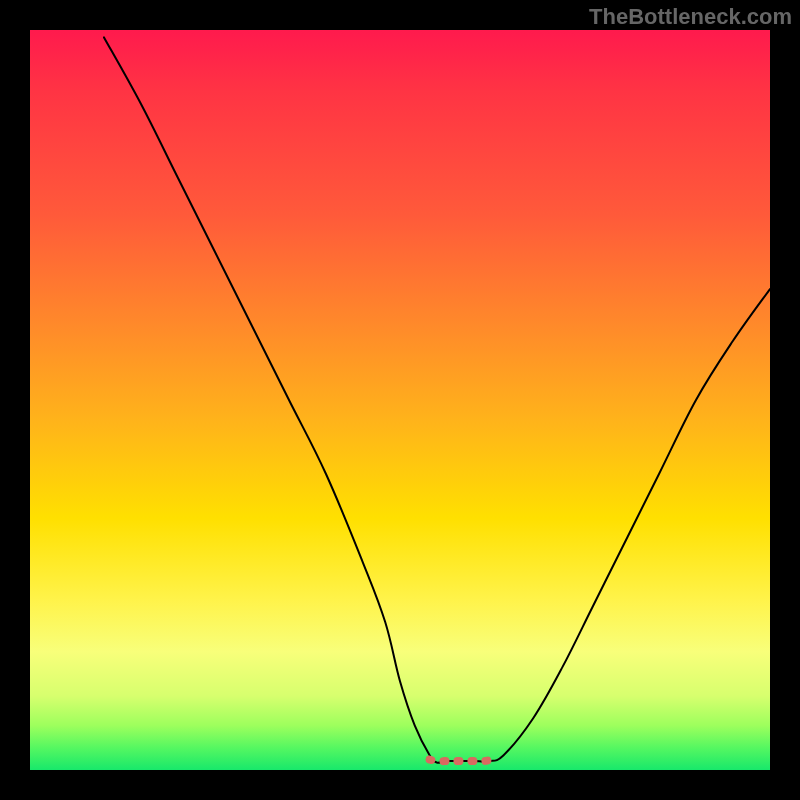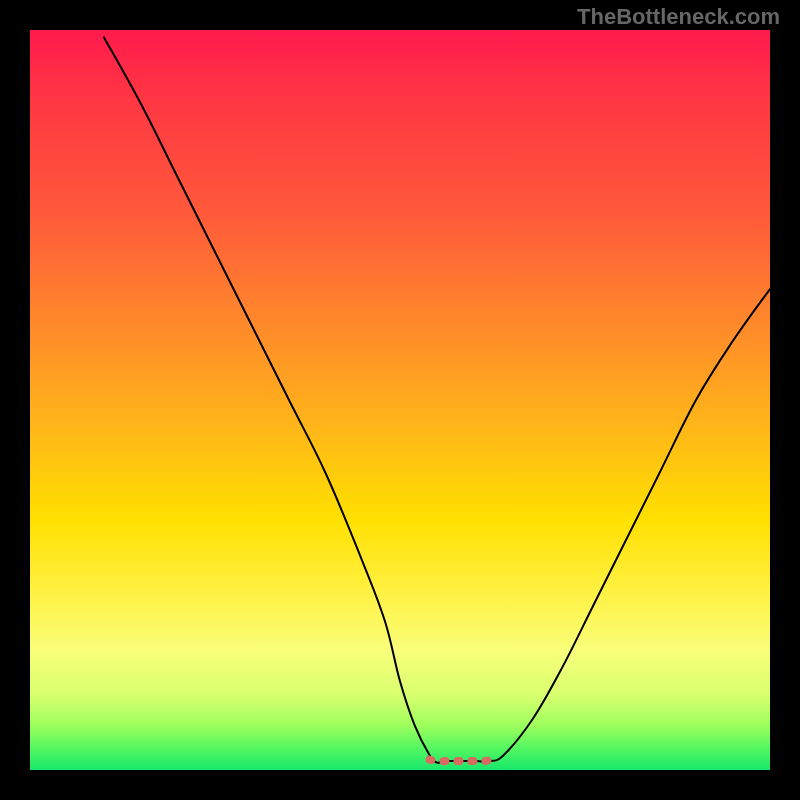--- a/index.html
+++ b/index.html
@@ -6,21 +6,21 @@
   html, body { width: 800px; height: 800px; overflow: hidden; background: #000; }
   .frame {
     position: relative;
     width: 800px;
     height: 800px;
     background: #000;
   }
   .attribution {
     position: absolute;
     top: 4px;
-    right: 20px;
+    right: 8px;
     color: #666;
     font-family: Arial, sans-serif;
     font-size: 22px;
     font-weight: bold;
     z-index: 10;
     text-align: right;
   }
   .plot-area {
     position: absolute;
     left: 30px;

